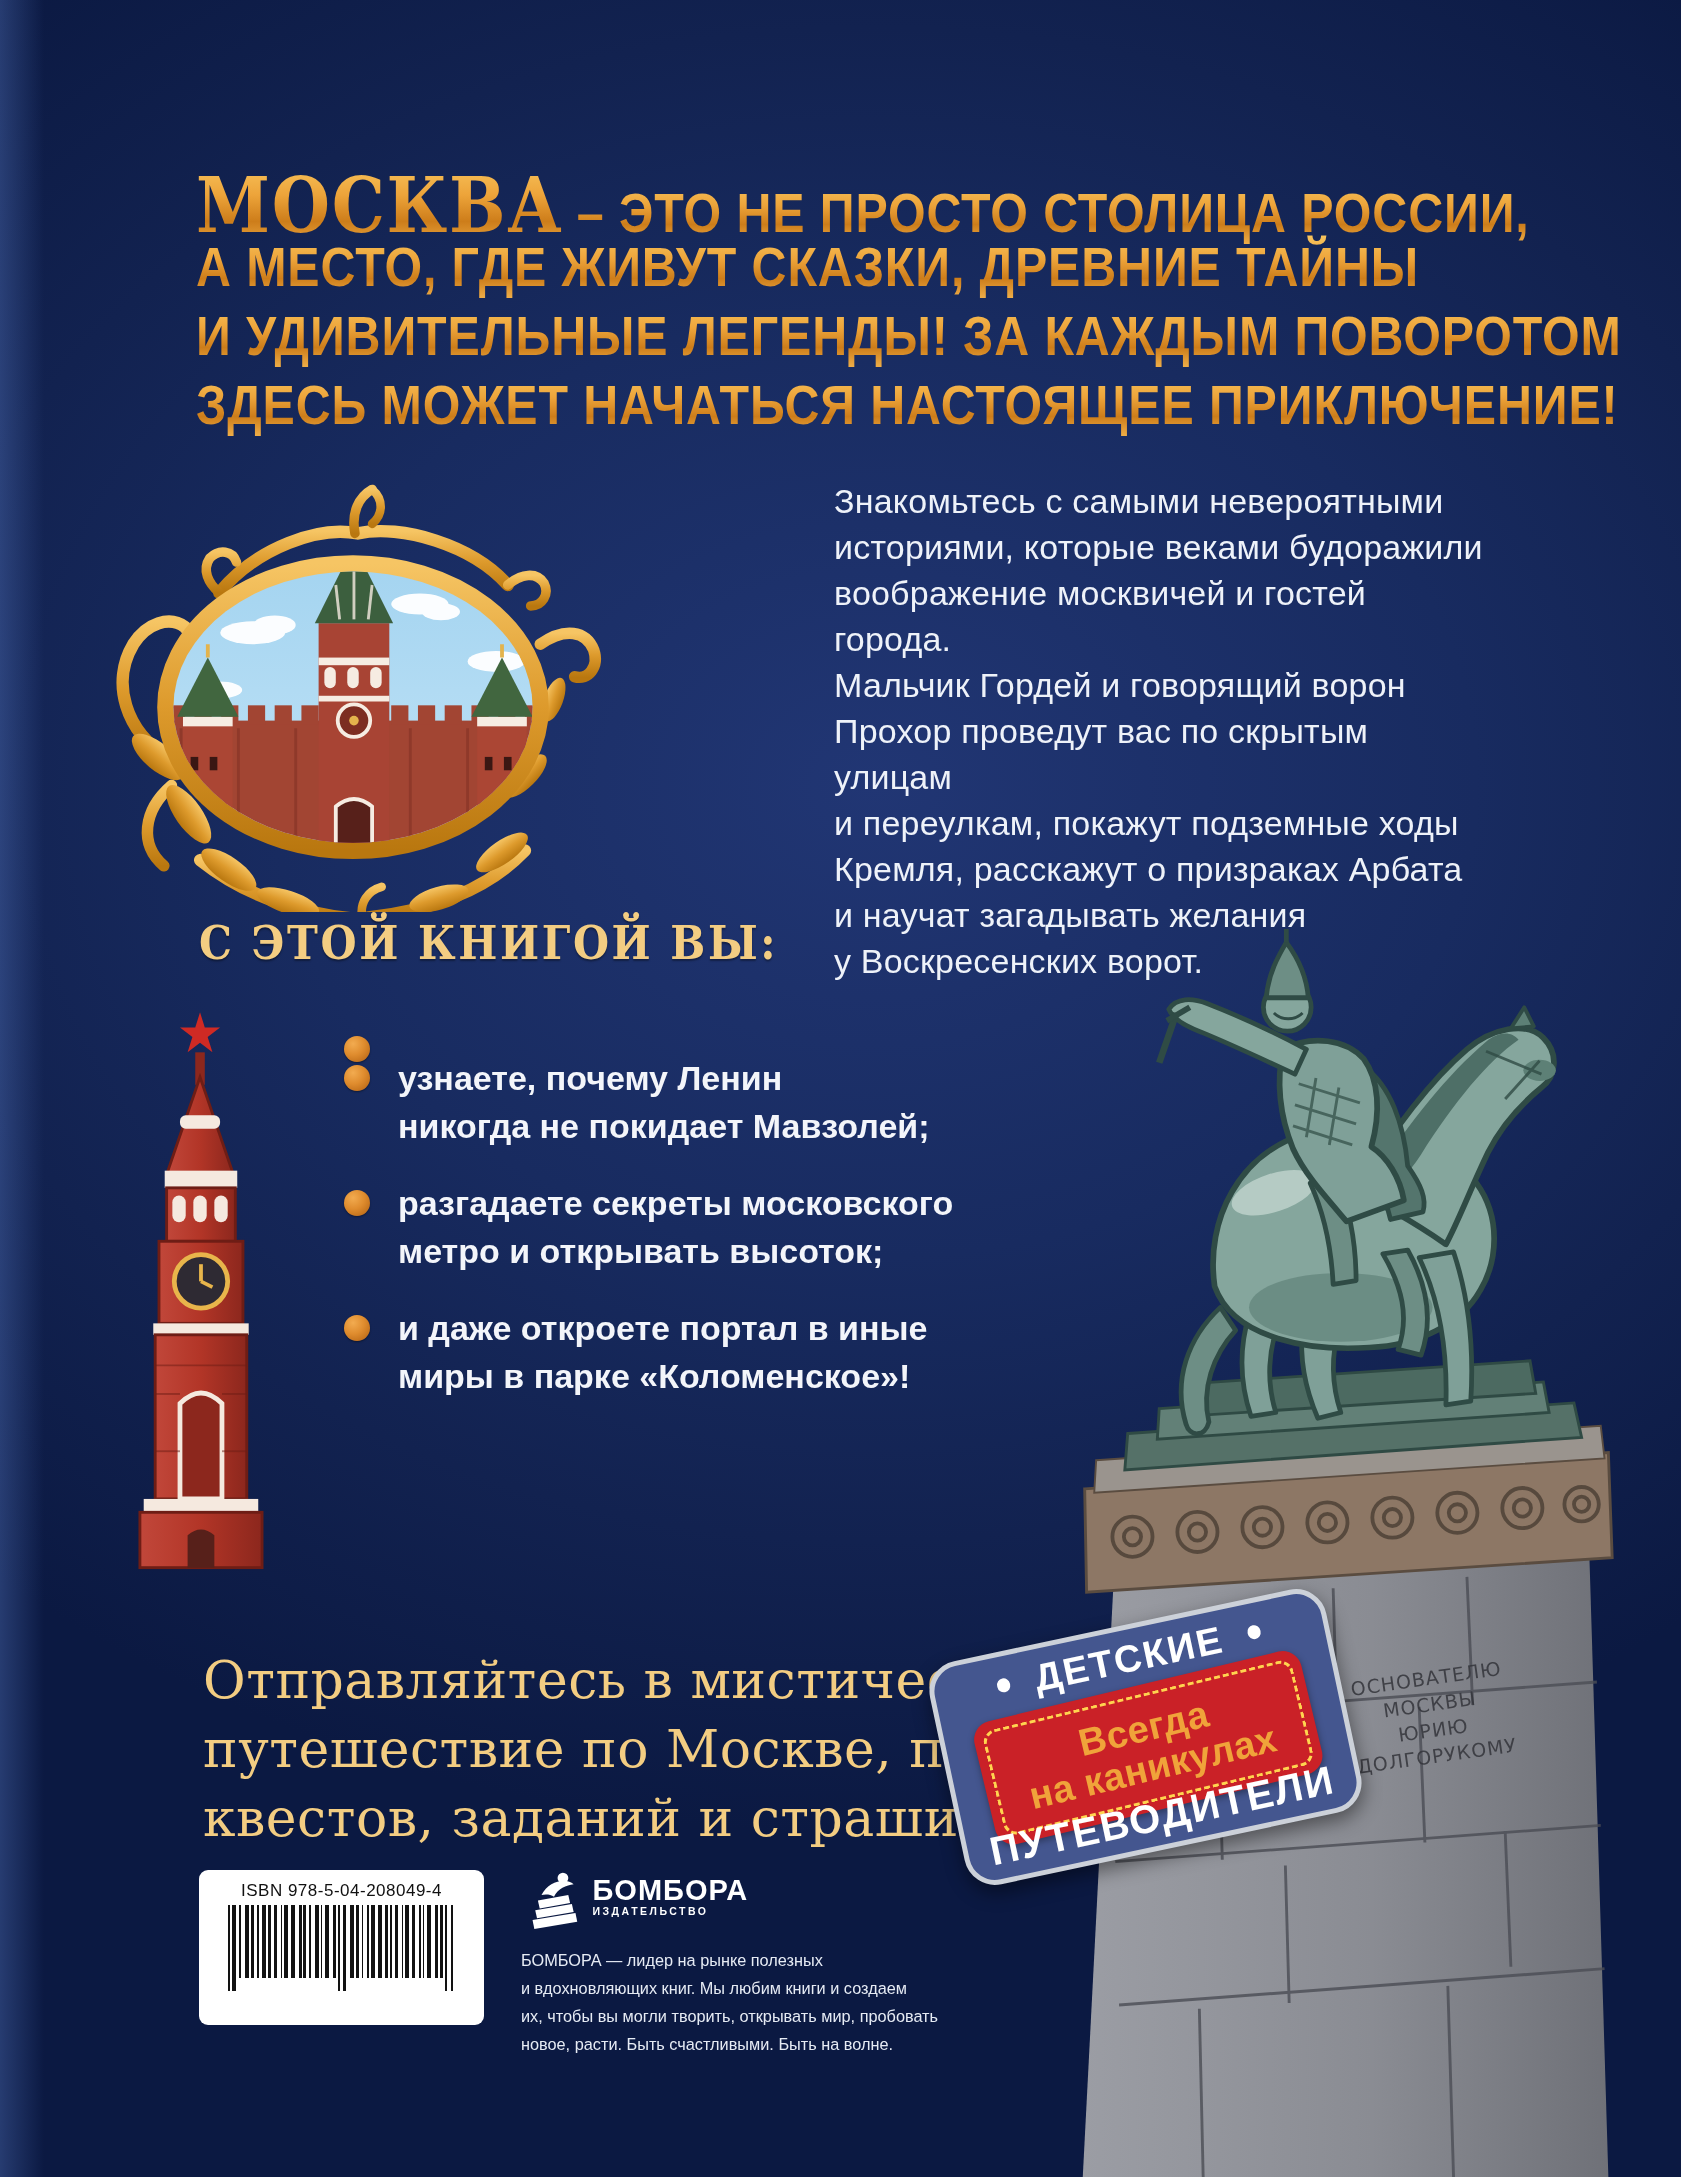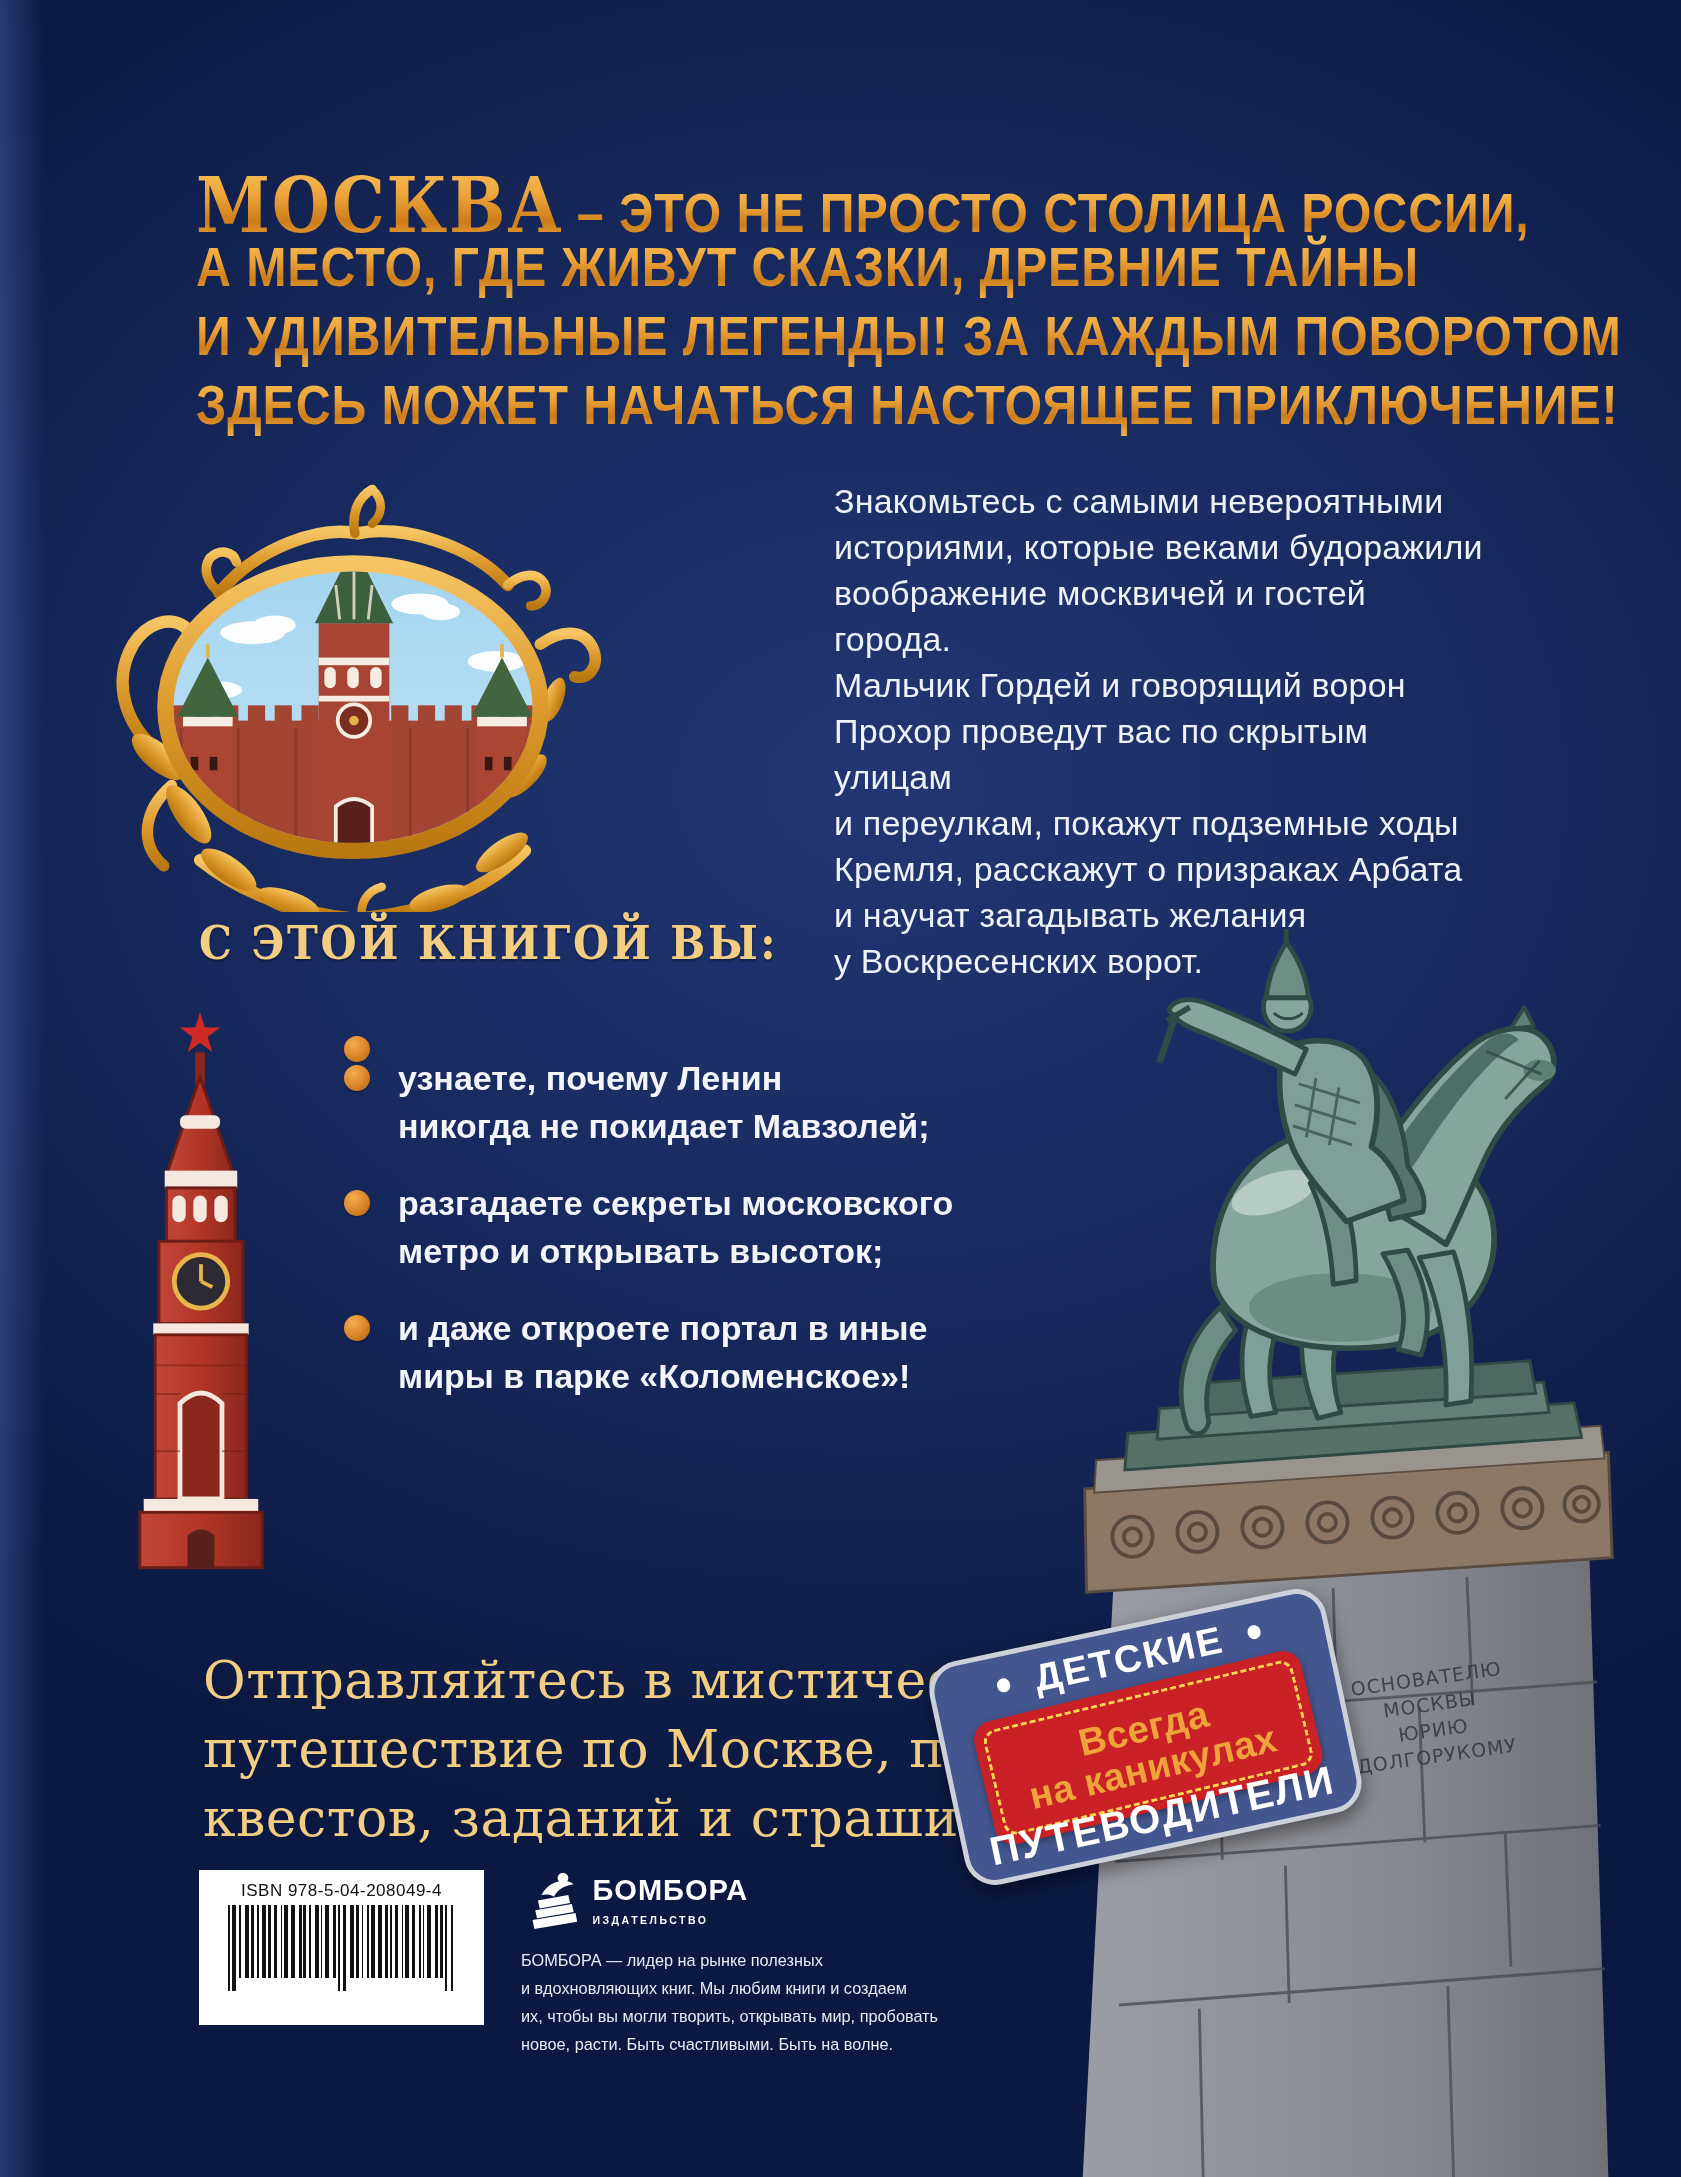--- a/index.html
+++ b/index.html
@@ -66,32 +66,32 @@
     font-weight:bold;font-size:40px;letter-spacing:1.9px;}
 
   
   .inscription{position:absolute;left:1336px;top:1665px;width:191px;z-index:5;
     transform:rotate(-8deg);font-family:"DejaVu Sans",sans-serif;
     font-size:19px;line-height:26px;color:#34353b;text-align:center;white-space:pre-line;
     letter-spacing:1px;opacity:.85;}
 
   
   .isbnBox{position:absolute;left:199px;top:1870px;width:285px;height:155px;background:#fff;
-    border-radius:0;z-index:4;text-align:center;}
+    border-radius:9px;z-index:4;text-align:center;}
   .isbnLabel{margin-top:10.5px;font-size:17px;color:#111;letter-spacing:0.5px;}
   .bars{display:flex;align-items:flex-start;justify-content:center;margin-top:4.8px;height:88px;}
   .bars b{display:block;height:73px;background:#121212;}
   .bars b.g{height:86px;}
   .isbnDigits{margin-top:-13.4px;font-family:"DejaVu Sans Mono",monospace;font-size:26px;color:#111;
     letter-spacing:2.9px;background:transparent;}
 
   
   .pubLogo{position:absolute;left:527px;top:1870px;display:flex;gap:11.5px;align-items:flex-start;z-index:4;}
   .pubName{color:#fff;font-weight:bold;font-size:29px;letter-spacing:1px;line-height:29px;margin-top:5.7px;}
-  .pubSub{color:#fff;font-weight:bold;font-size:10.5px;letter-spacing:2.5px;margin-top:9px;}
+  .pubSub{color:#fff;font-weight:bold;font-size:10.5px;letter-spacing:2.5px;margin-top:0;}
   .pubAbout{position:absolute;left:521px;top:1946px;width:459px;font-size:16.3px;line-height:28px;
     color:#e6ebf4;white-space:pre-line;z-index:4;}
 
   svg{display:block;}
   .abs{position:absolute;}
 </style>
 </head>
 <body>
 
 <div class="page">

